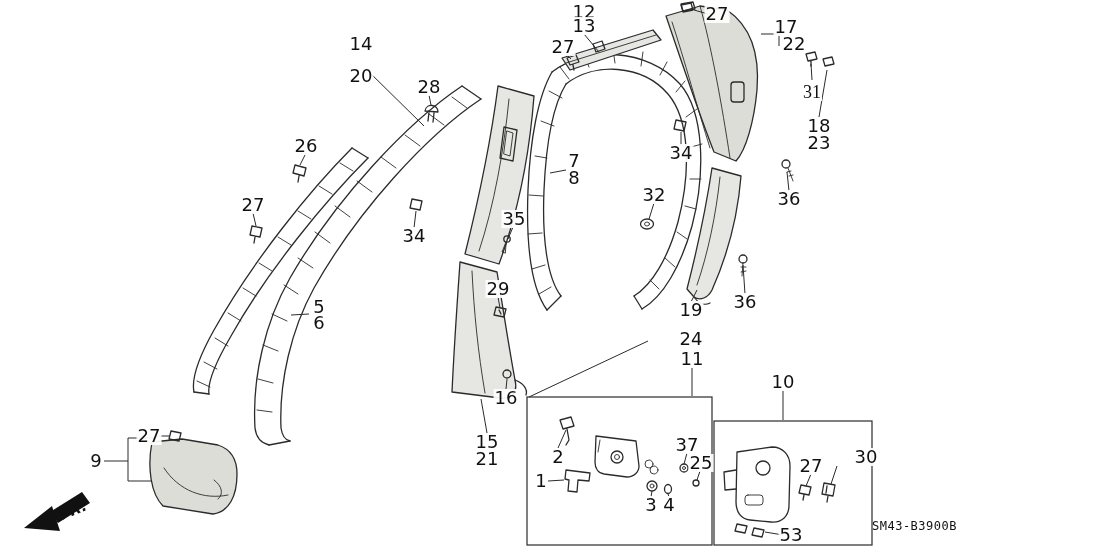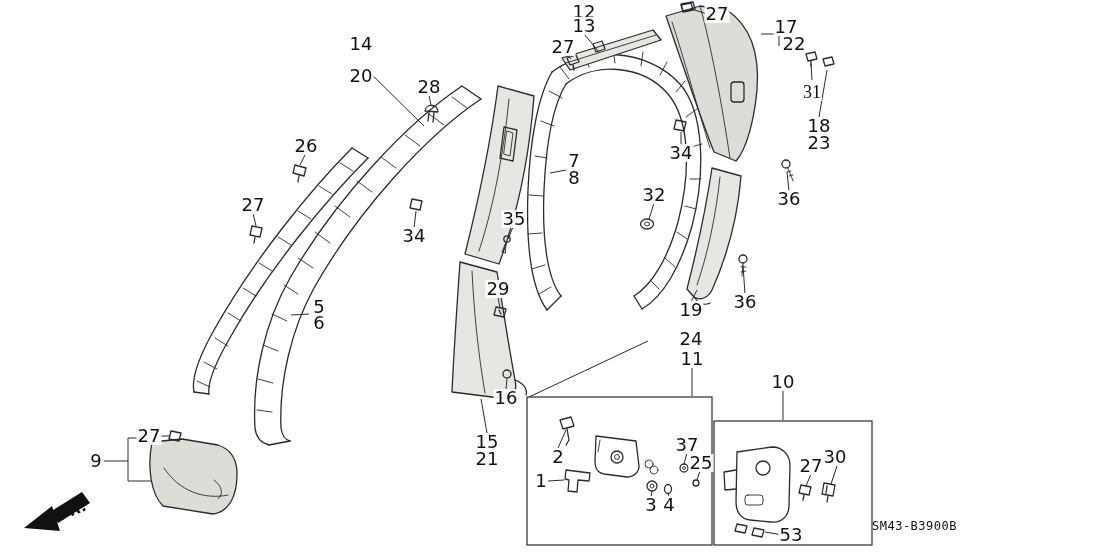--- a/index.html
+++ b/index.html
@@ -235,21 +235,21 @@
       <div class="callout" style="left: 783px; top: 382px;">10</div>
       <div class="callout" style="left: 506px; top: 398px; text-align: center;">16</div>
       <div class="callout" style="left: 149px; top: 436px;">27</div>
       <div class="callout" style="left: 487px; top: 442px;">15</div>
       <div class="callout" style="left: 487px; top: 459px;">21</div>
       <div class="callout" style="left: 96px; top: 461px;">9</div>
       <div class="callout" style="left: 558px; top: 457px;">2</div>
       <div class="callout" style="left: 687px; top: 445px;">37</div>
       <div class="callout" style="left: 701px; top: 463px;">25</div>
       <div class="callout" style="left: 811px; top: 466px;">27</div>
-      <div class="callout" style="left: 835px; top: 457px;">30</div>
+      <div class="callout" style="left: 866px; top: 457px;">30</div>
       <div class="callout" style="left: 541px; top: 481px;">1</div>
       <div class="callout" style="left: 651px; top: 505px;">3</div>
       <div class="callout" style="left: 669px; top: 505px;">4</div>
       <div class="callout" style="left: 791px; top: 535px;">53</div>
     </div>
 
   <div id="part-code">SM43-B3900B</div>
 </div>
 
 </body></html>

